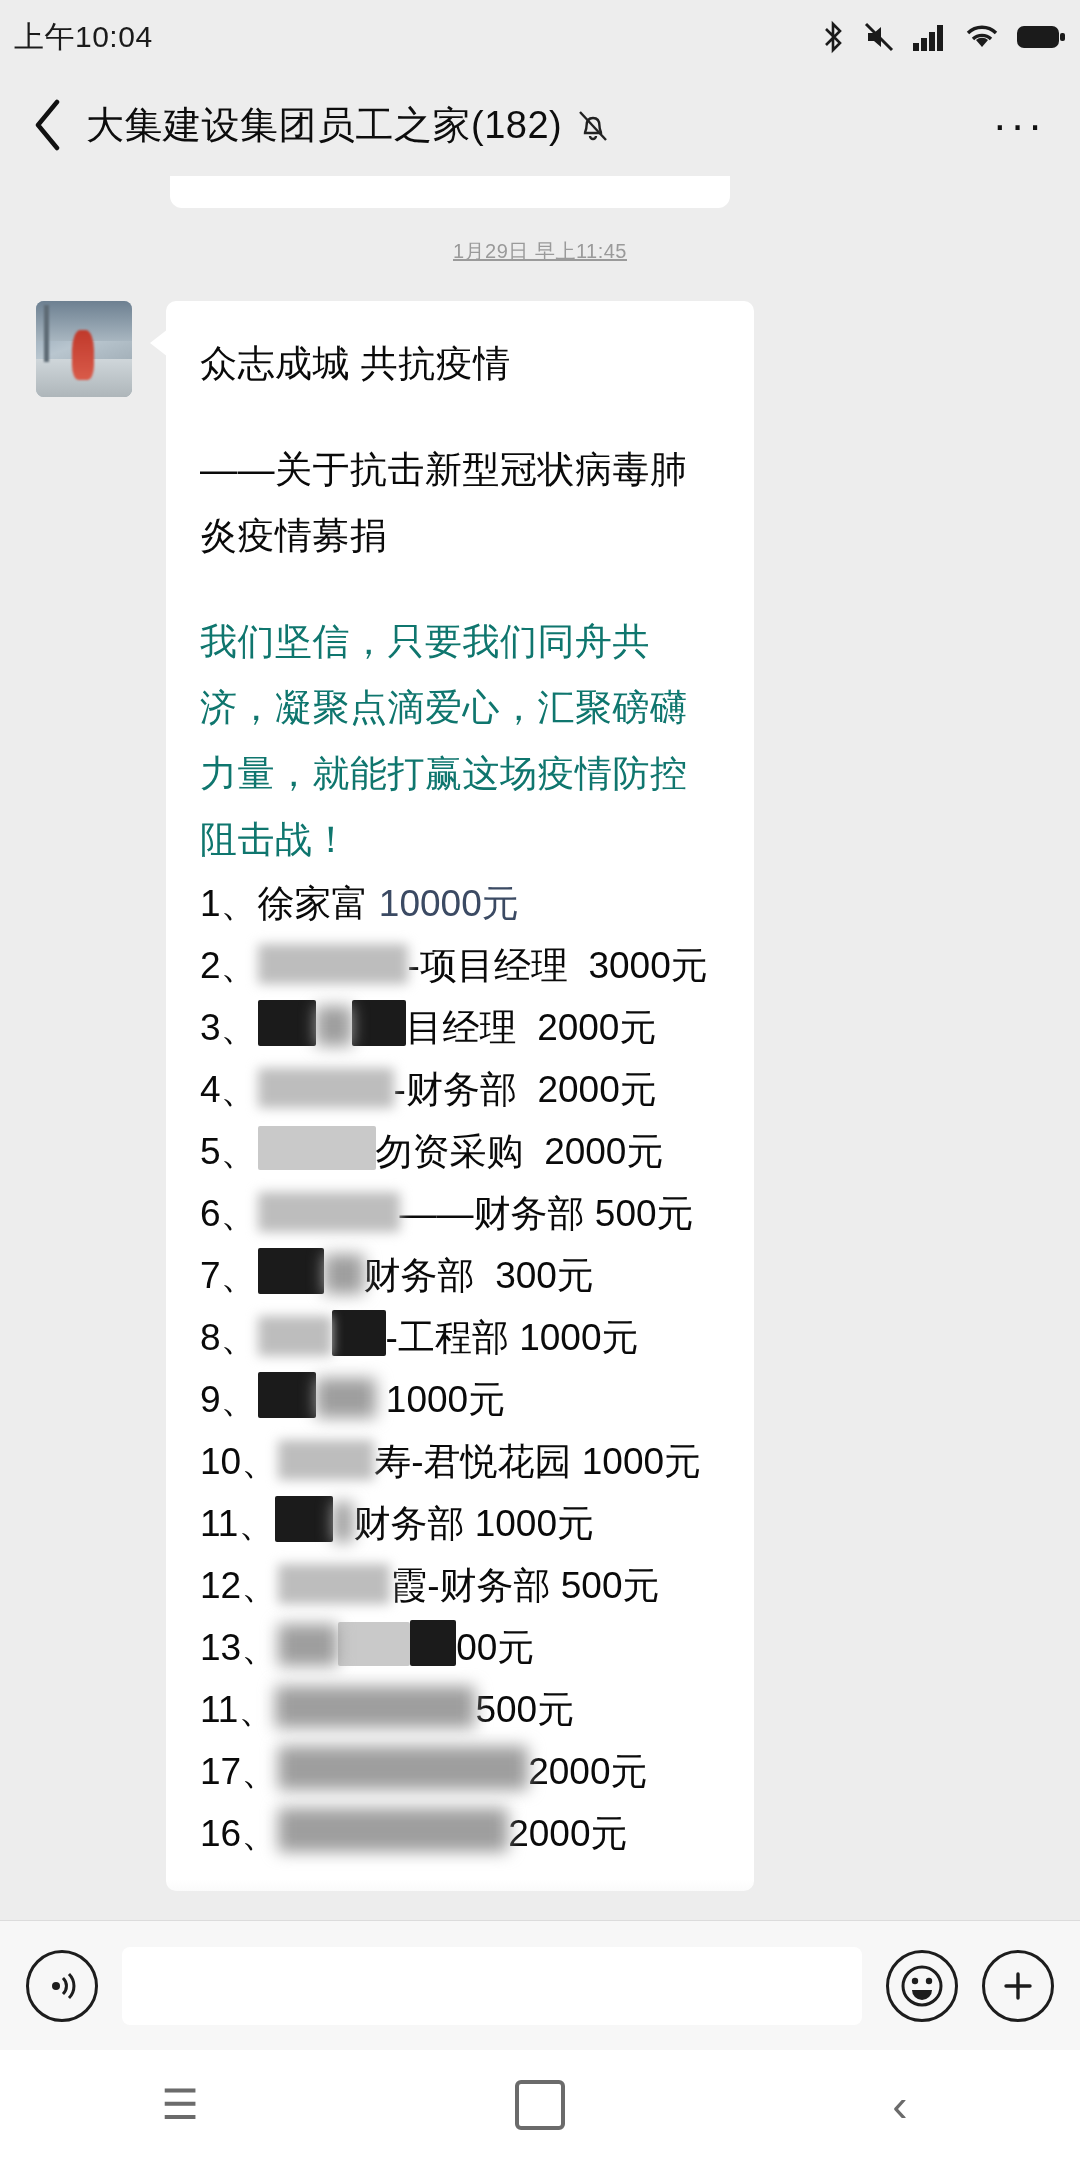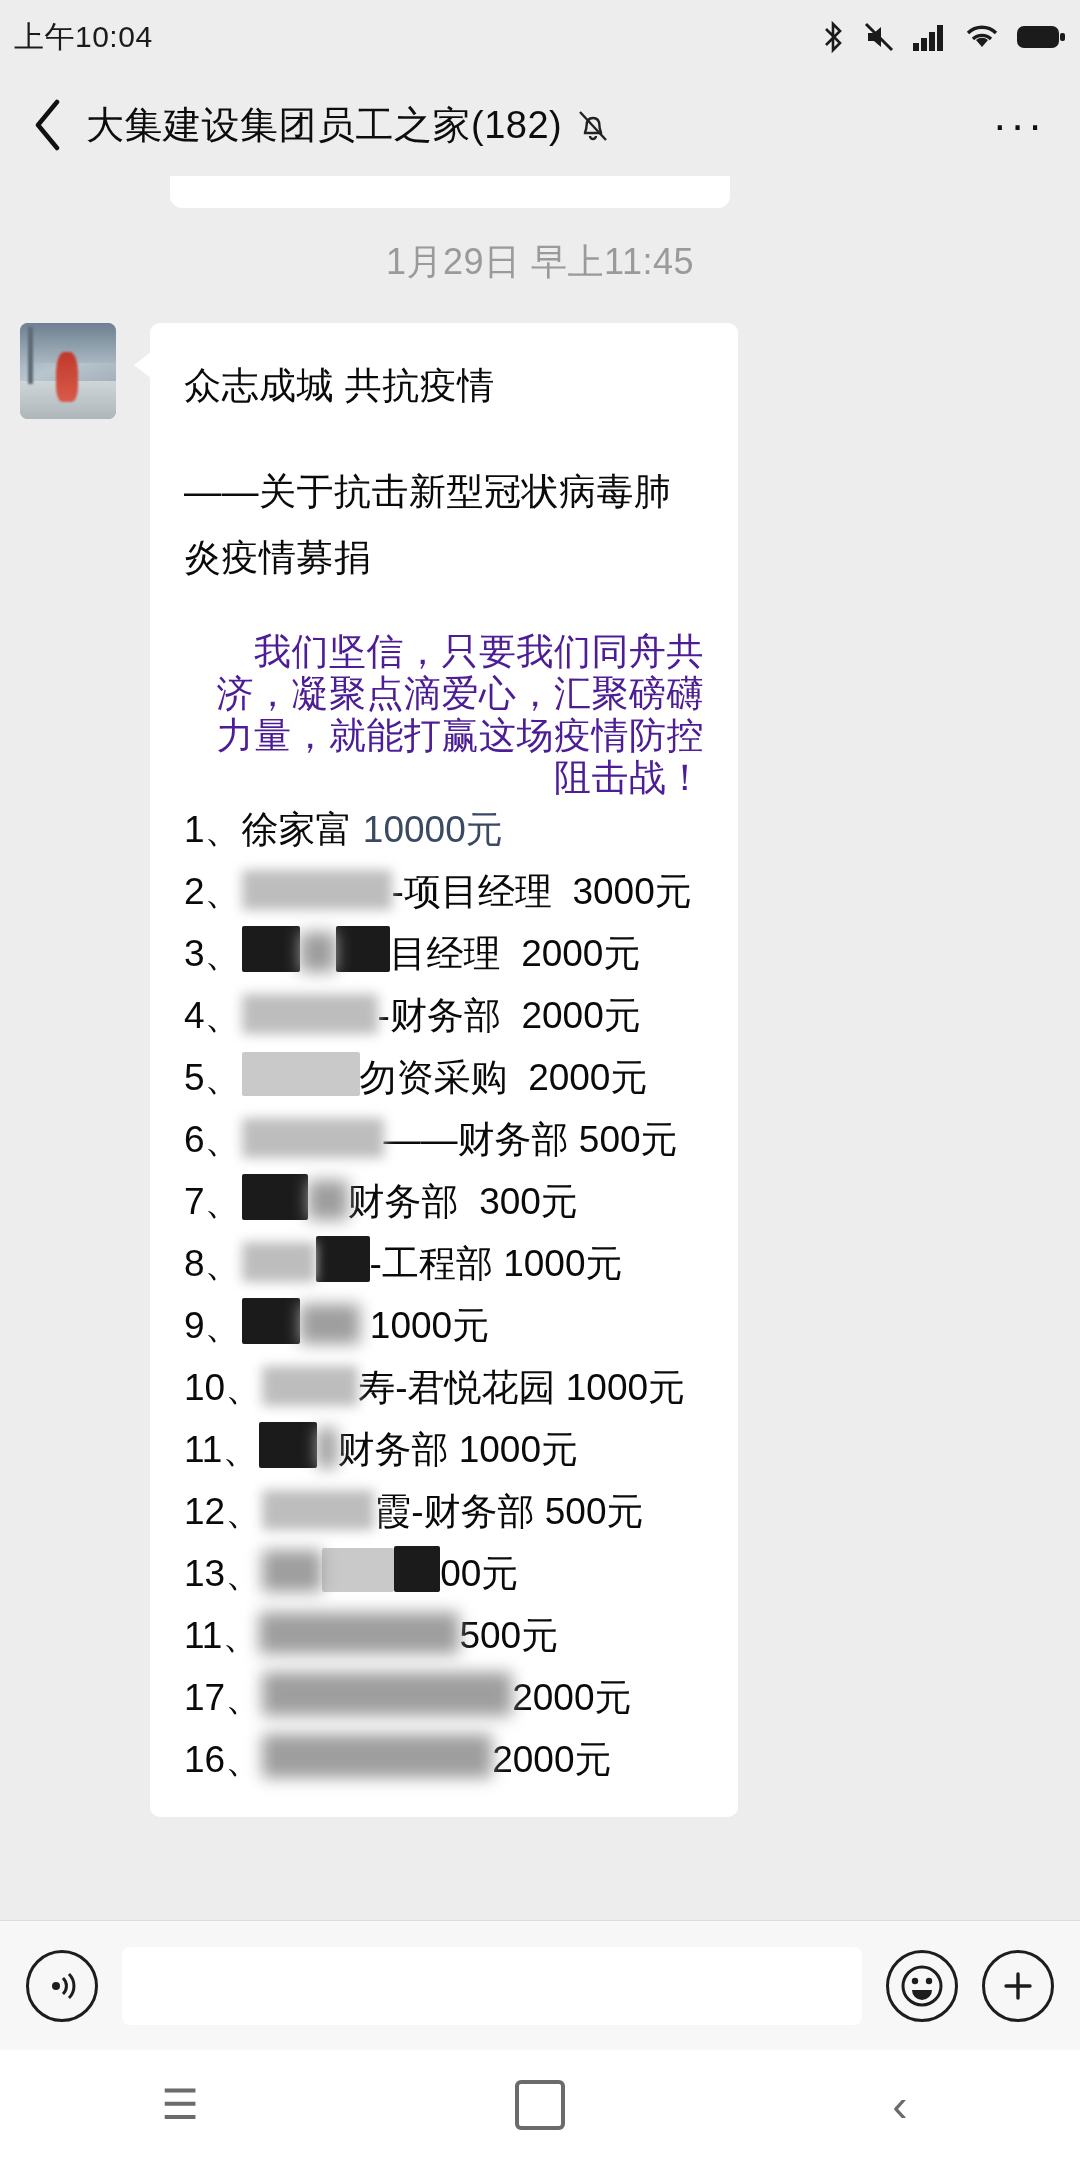--- a/index.html
+++ b/index.html
@@ -107,30 +107,31 @@
     position: absolute;
     top: -14px;
     left: 170px;
     width: 560px;
     height: 46px;
     background: #ffffff;
     border-radius: 12px;
   }
   .timestamp {
     text-align: center;
-    font-size: 36px;
+    font-size: 20px;
     color: #9a9a9a;
     margin-top: 62px;
     letter-spacing: 0.5px;
+    text-decoration: underline;
   }
   .msg-row {
     display: flex;
     align-items: flex-start;
     margin-top: 36px;
-    padding-left: 20px;
+    padding-left: 36px;
   }
   .avatar {
     width: 96px;
     height: 96px;
     border-radius: 8px;
     flex: none;
     position: relative;
     overflow: hidden;
     background: linear-gradient(160deg,#7f94a8 0%, #b9c6cf 45%, #8d9aa3 100%);
     filter: blur(0.4px);
@@ -177,24 +178,23 @@
     font-size: 37px;
     line-height: 66px;
     color: #0a0a0a;
     letter-spacing: 0.5px;
     white-space: pre-wrap;
     word-break: break-all;
   }
   .b-gap { height: 40px; }
   .b-para {
     font-size: 37px;
-    line-height: 42px;
-    color: #4c1d95;
+    line-height: 66px;
+    color: #0f766e;
     letter-spacing: 0.5px;
-    text-align: right;
   }
   .donor-line {
     font-size: 37px;
     line-height: 62px;
     color: #0a0a0a;
     white-space: pre;
     position: relative;
   }
   .amt-blue { color: #3b4a63; }
 

